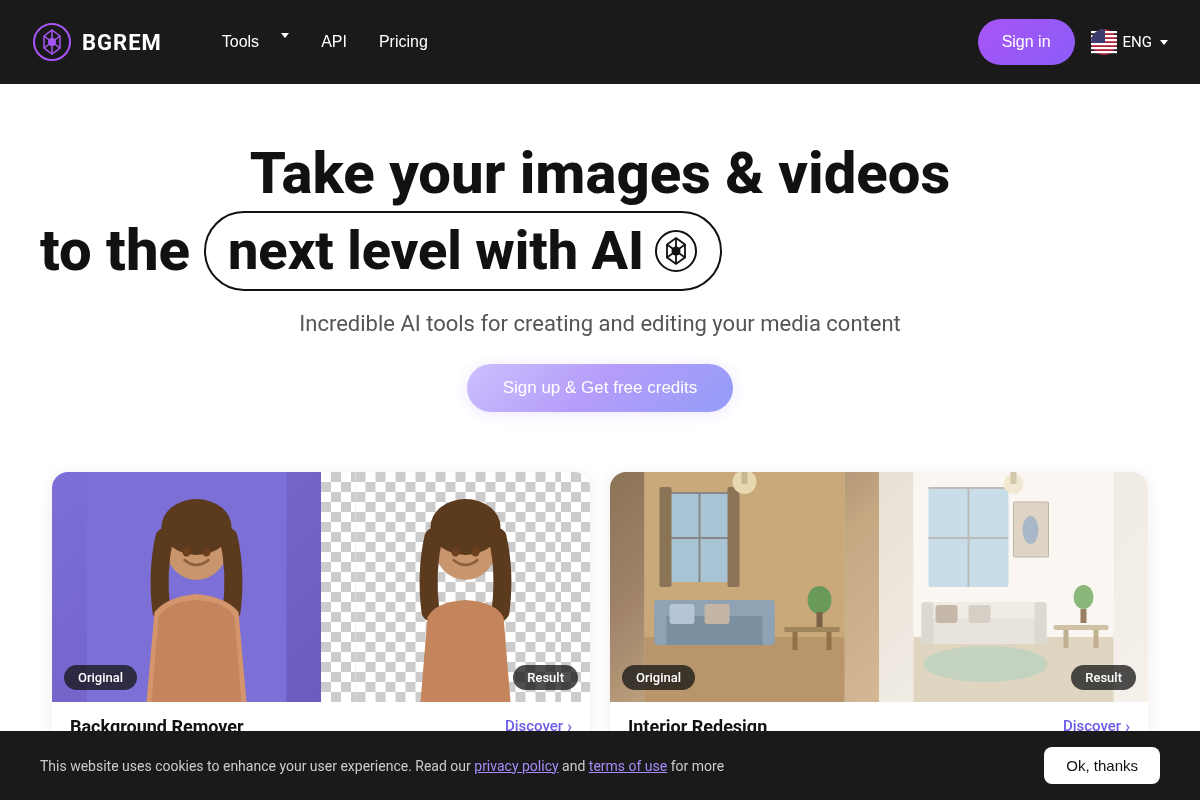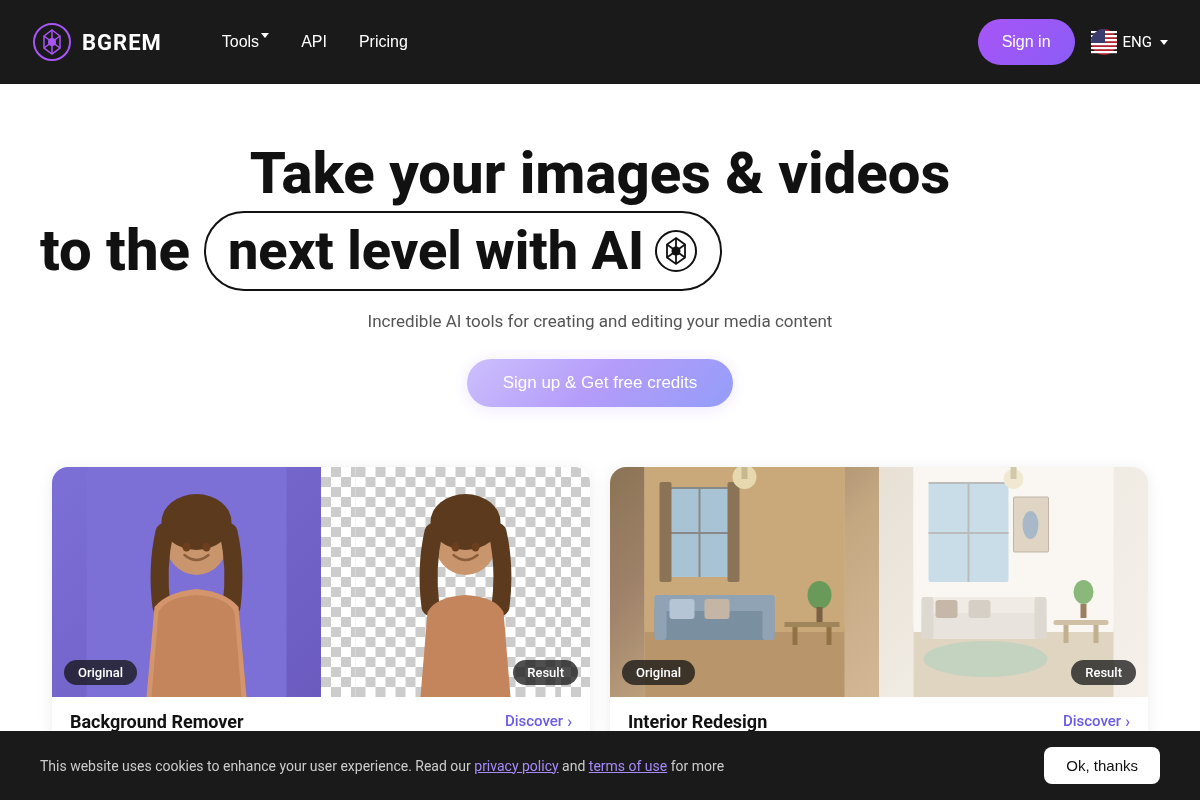--- a/index.html
+++ b/index.html
@@ -39,21 +39,21 @@
     .nav-link {
       color: #fff;
       font-size: 16px;
       font-weight: 400;
       background: none;
       border: none;
       cursor: pointer;
       padding: 8px 12px;
       display: flex;
       align-items: flex-start;
-      gap: 0;
+      gap: 20px;
     }
     .chevron-down {
       display: inline-block;
       width: 0;
       height: 0;
       border-left: 4px solid transparent;
       border-right: 4px solid transparent;
       border-top: 5px solid #fff;
       margin-left: 2px;
     }
@@ -114,21 +114,21 @@
       gap: 10px;
       font-size: 54px;
       font-weight: 800;
     }
     .pill-logo {
       width: 44px;
       height: 44px;
     }
     .hero-subtitle {
       color: #555;
-      font-size: 17px;
+      font-size: 22px;
       margin-top: 20px;
       margin-bottom: 28px;
     }
     .cta-btn {
       background: linear-gradient(135deg, #c4b5fd, #a78bfa, #818cf8);
       border: none;
       border-radius: 30px;
       padding: 14px 36px;
       font-size: 17px;
       color: #fff;

